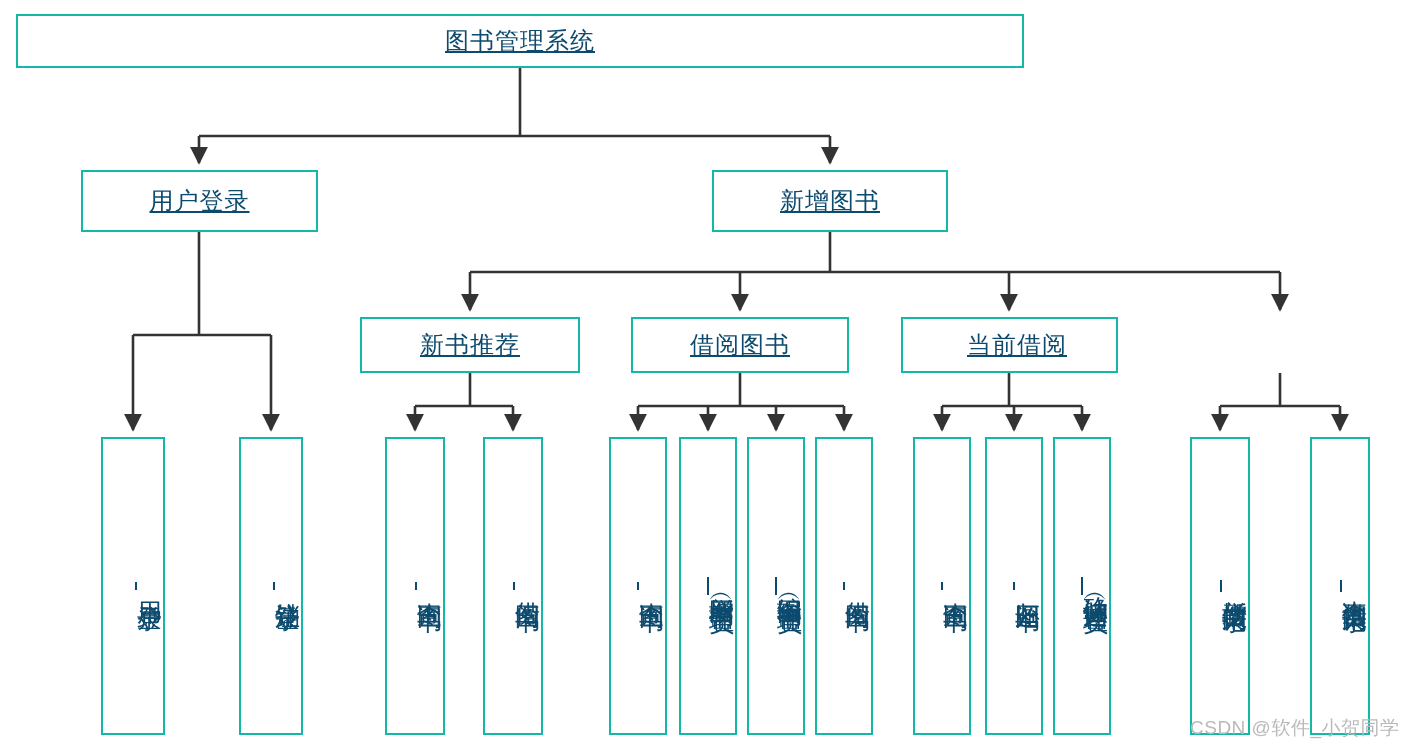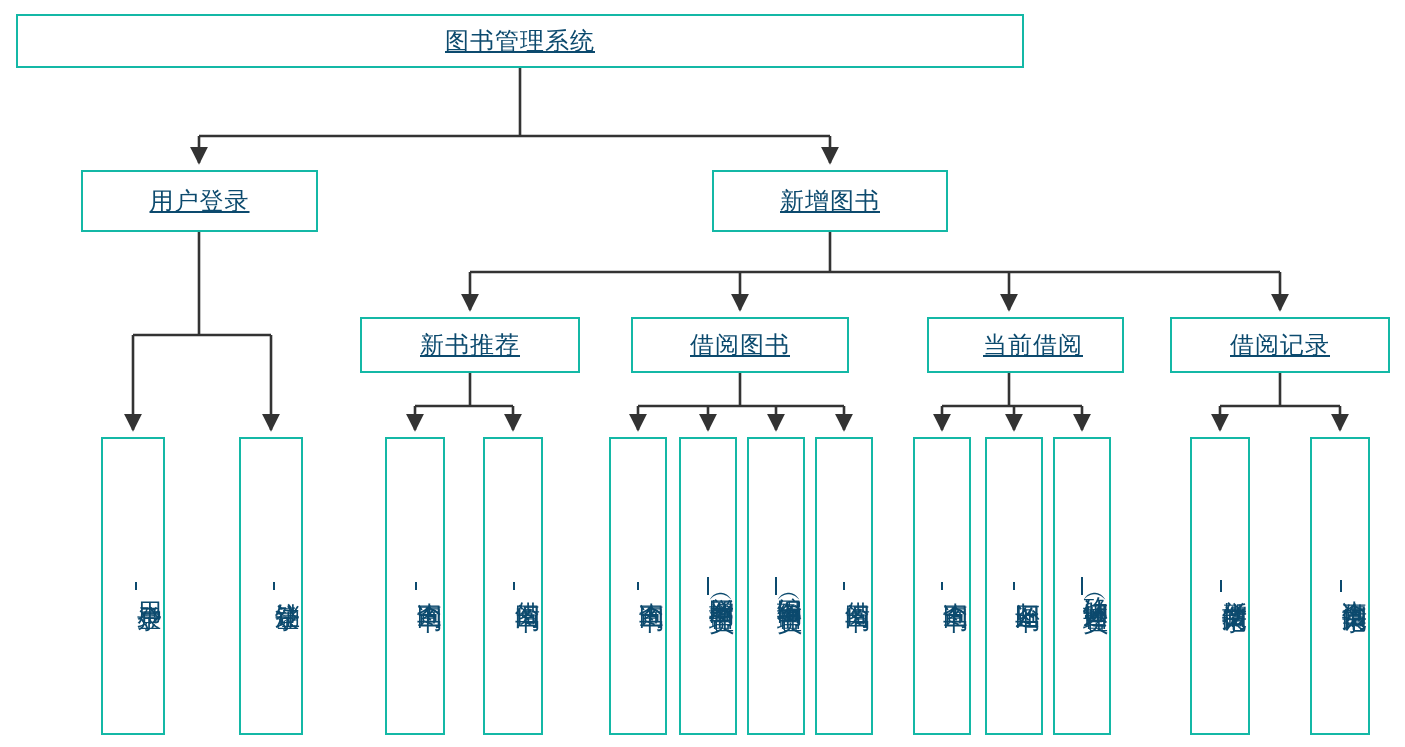--- a/index.html
+++ b/index.html
@@ -120,22 +120,21 @@
     </g>
   </svg>
 
   <div class="node horiz" id="node-root" style="left: 16px; top: 14px; width: 1008px; height: 54px;">图书管理系统</div>
 
   <div class="node horiz" id="node-l2-0" style="left: 81px; top: 170px; width: 237px; height: 62px;">用户登录</div>
   <div class="node horiz" id="node-l2-1" style="left: 712px; top: 170px; width: 236px; height: 62px;">新增图书</div>
 
   <div class="node horiz" id="node-l3-0" style="left: 360px; top: 317px; width: 220px; height: 56px; text-align: center;">新书推荐</div>
   <div class="node horiz" id="node-l3-1" style="left: 631px; top: 317px; width: 218px; height: 56px;">借阅图书</div>
-  <div class="node horiz" id="node-l3-2" style="left: 927px; top: 317px; width: 197px; height: 56px; padding-left: 15px;">当前借阅</div>
-  <div class="node horiz" id="node-l3-3" style="left: 1170px; top: 317px; width: 220px; height: 56px;">借阅记录</div>
+  <div class="node horiz" id="node-l3-2" style="left: 901px; top: 317px; width: 217px; height: 56px; padding-left: 15px;">当前借阅</div>
 
   <div class="node vert" id="leaf-0" style="left: 101px; top: 437px; width: 64px; height: 298px;">
       <span>用户登录</span>
     </div>
   <div class="node vert" id="leaf-1" style="left: 239px; top: 437px; width: 64px; height: 298px;">
       <span>注销登录</span>
     </div>
   <div class="node vert" id="leaf-2" style="left: 385px; top: 437px; width: 60px; height: 298px;">
       <span>查询图书</span>
     </div>
@@ -163,14 +162,15 @@
   <div class="node vert" id="leaf-10" style="left: 1053px; top: 437px; width: 58px; height: 298px;">
       <span>确认归还（管理员）</span>
     </div>
   <div class="node vert" id="leaf-11" style="left: 1190px; top: 437px; width: 60px; height: 298px;">
       <span>新增借阅记录</span>
     </div>
   <div class="node vert" id="leaf-12" style="left: 1310px; top: 437px; width: 60px; height: 298px;">
       <span>查询借阅记录</span>
     </div>
 
+  <div class="watermark" id="watermark" style="left: 1190px; top: 715px;">CSDN @软件_小贺同学</div>
 
 </div>
 
 </body></html>

